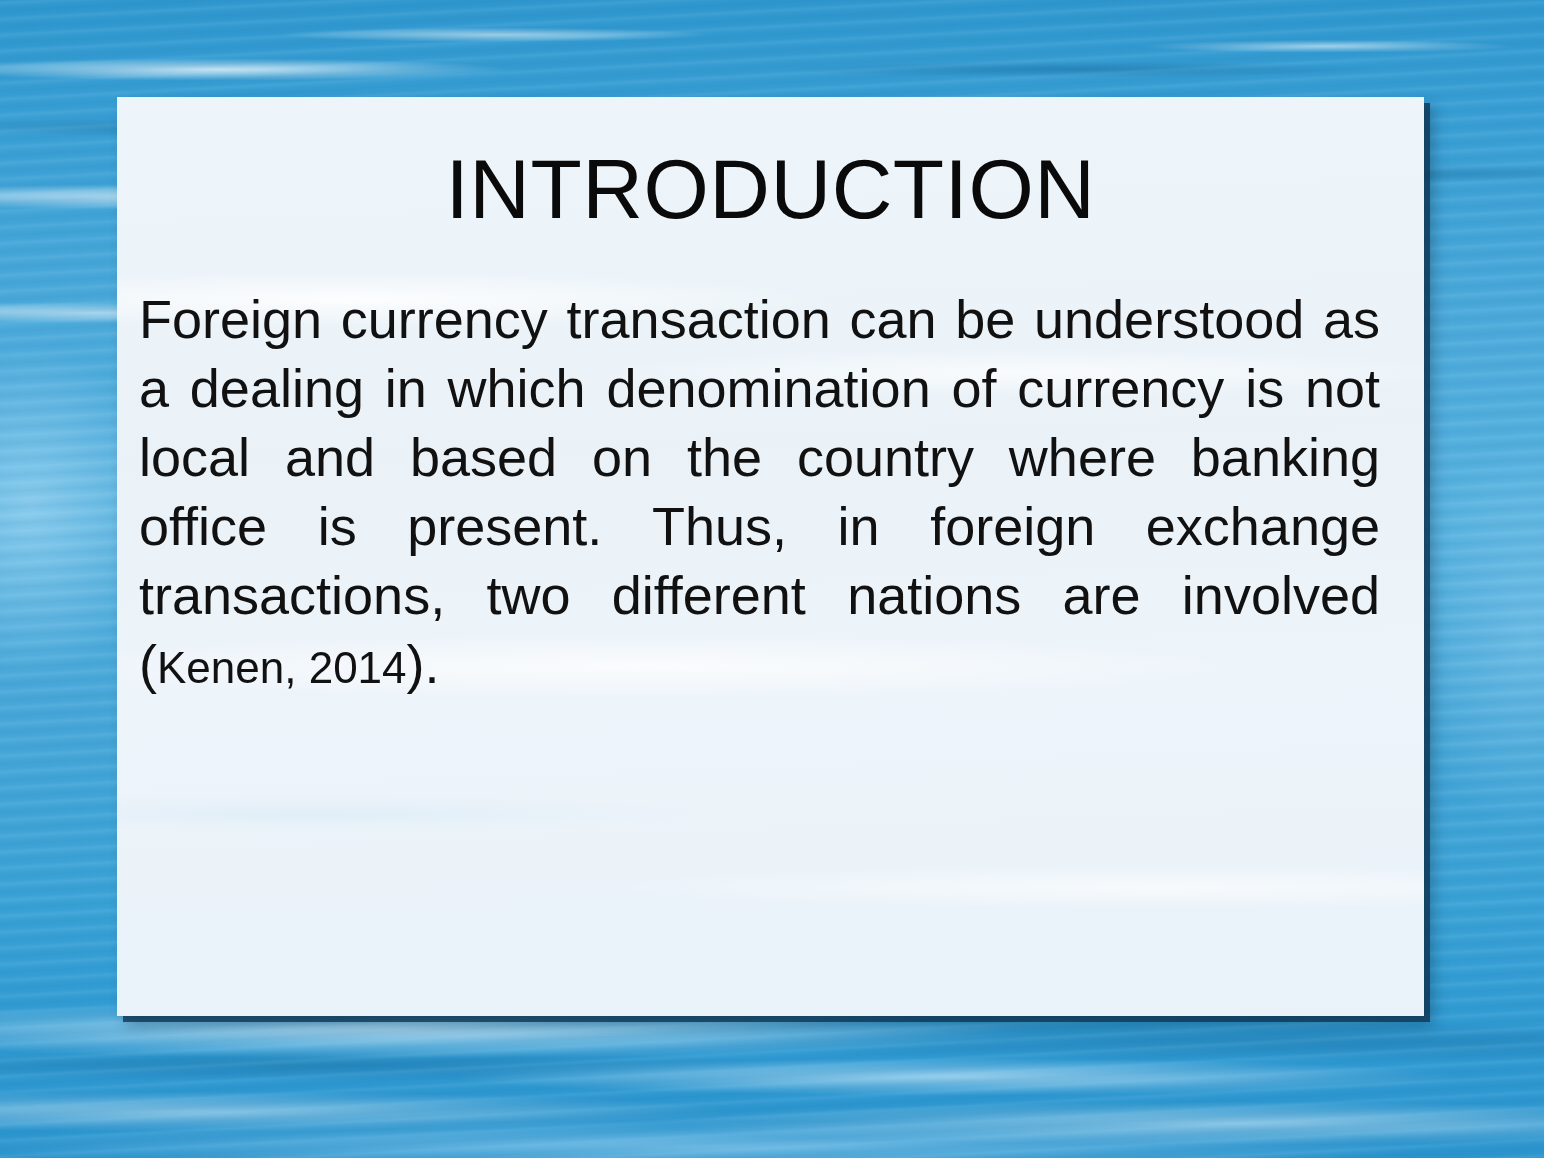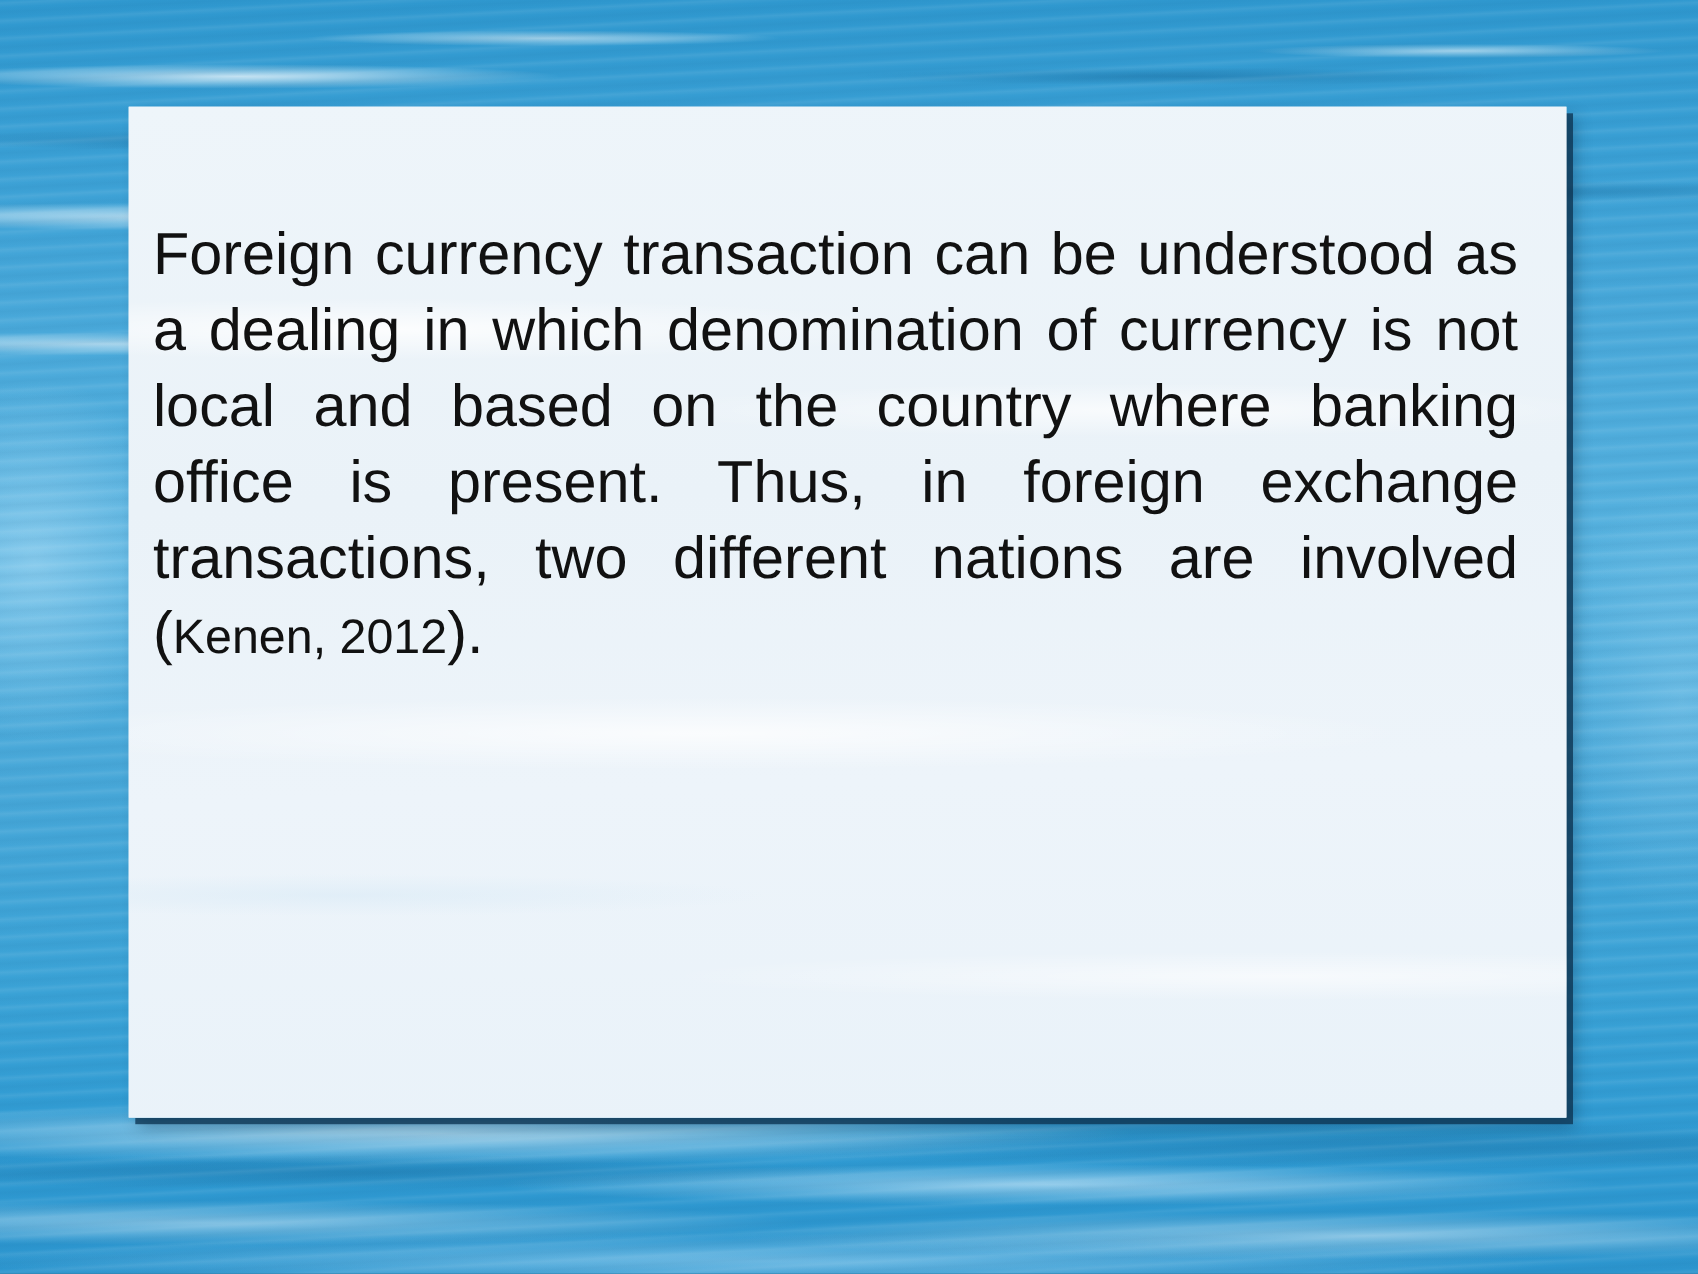--- a/index.html
+++ b/index.html
@@ -129,17 +129,18 @@
 </head>
 <body>
 
 <div class="slide">
 
   <div class="bg"></div>
   <div class="bg-stripes"></div>
 
   <div class="card">
 
+    <h1 class="slide-title">INTRODUCTION</h1>
 
-    <p class="body-text"><span>Foreign currency transaction can be understood as a dealing in which denomination of currency is not local and based on the country where banking office is present. Thus, in foreign exchange transactions, two different nations are involved (</span><span class="citation">Kenen, 2012</span><span>).</span></p>
+    <p class="body-text"><span>Foreign currency transaction can be understood as a dealing in which denomination of currency is not local and based on the country where banking office is present. Thus, in foreign exchange transactions, two different nations are involved (</span><span class="citation">Kenen, 2014</span><span>).</span></p>
 
   </div>
 </div>
 
 </body></html>

